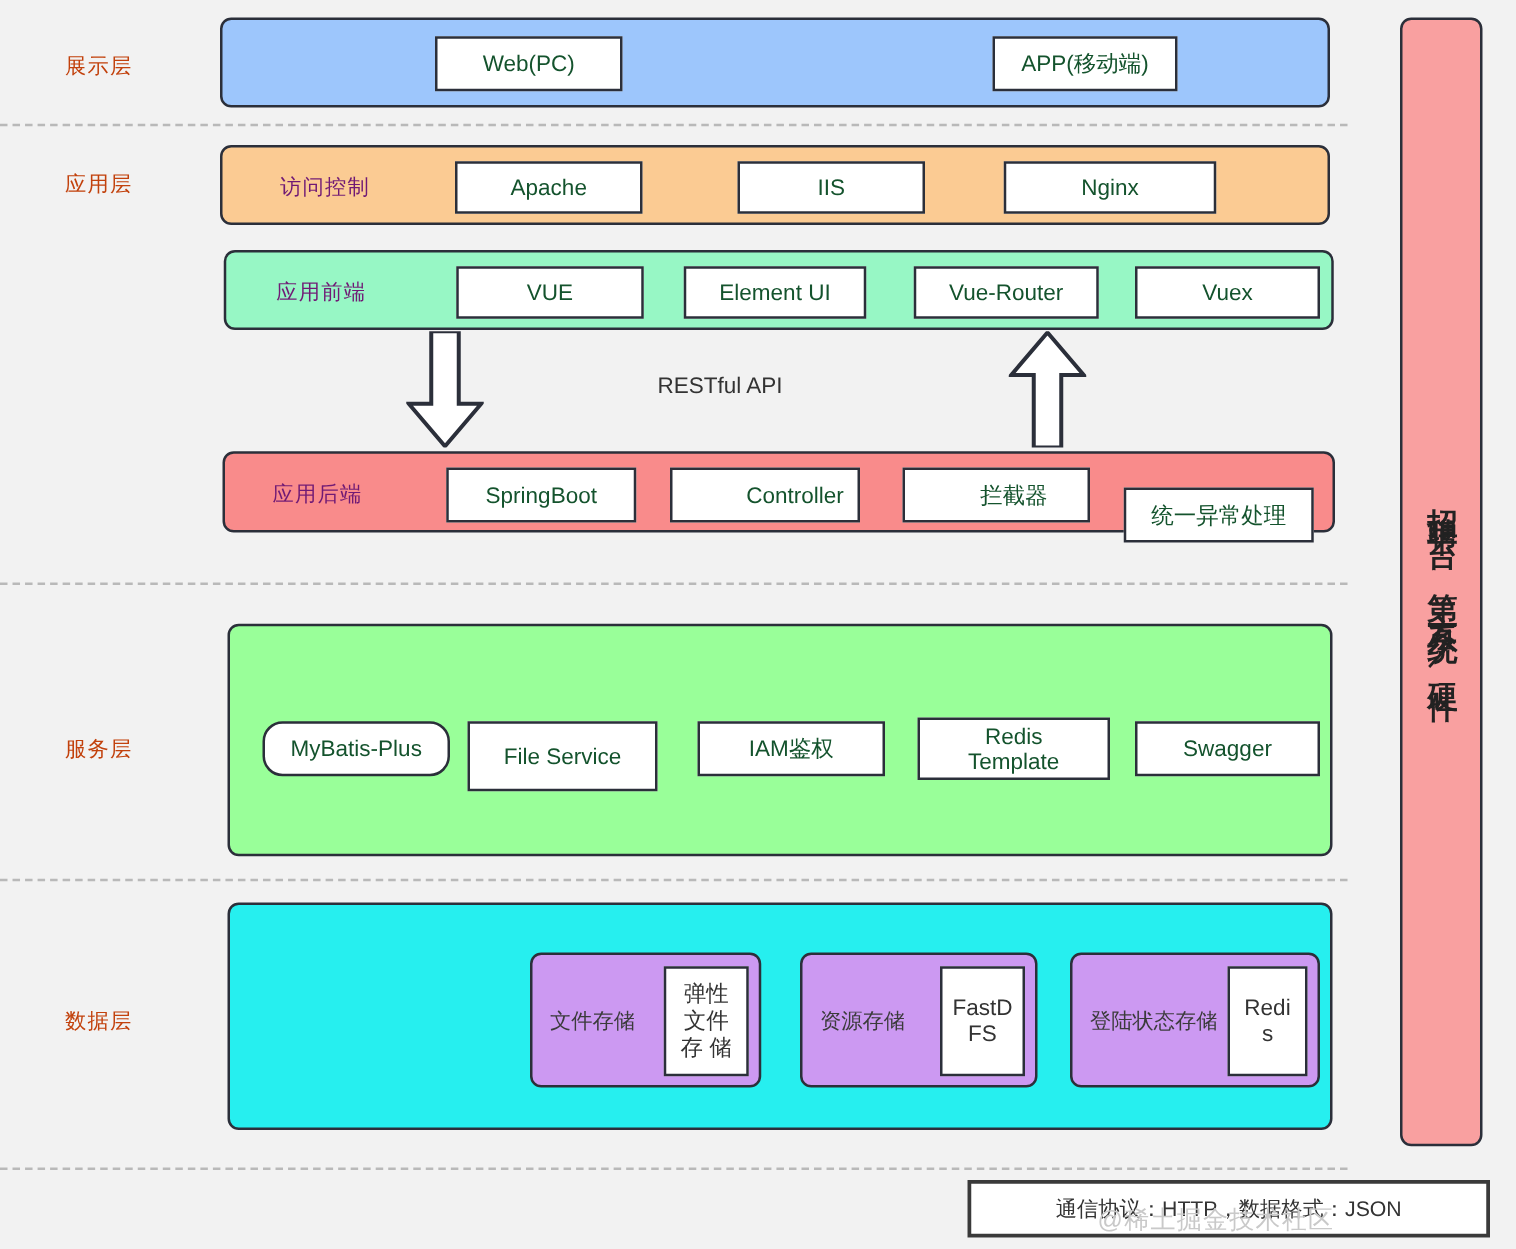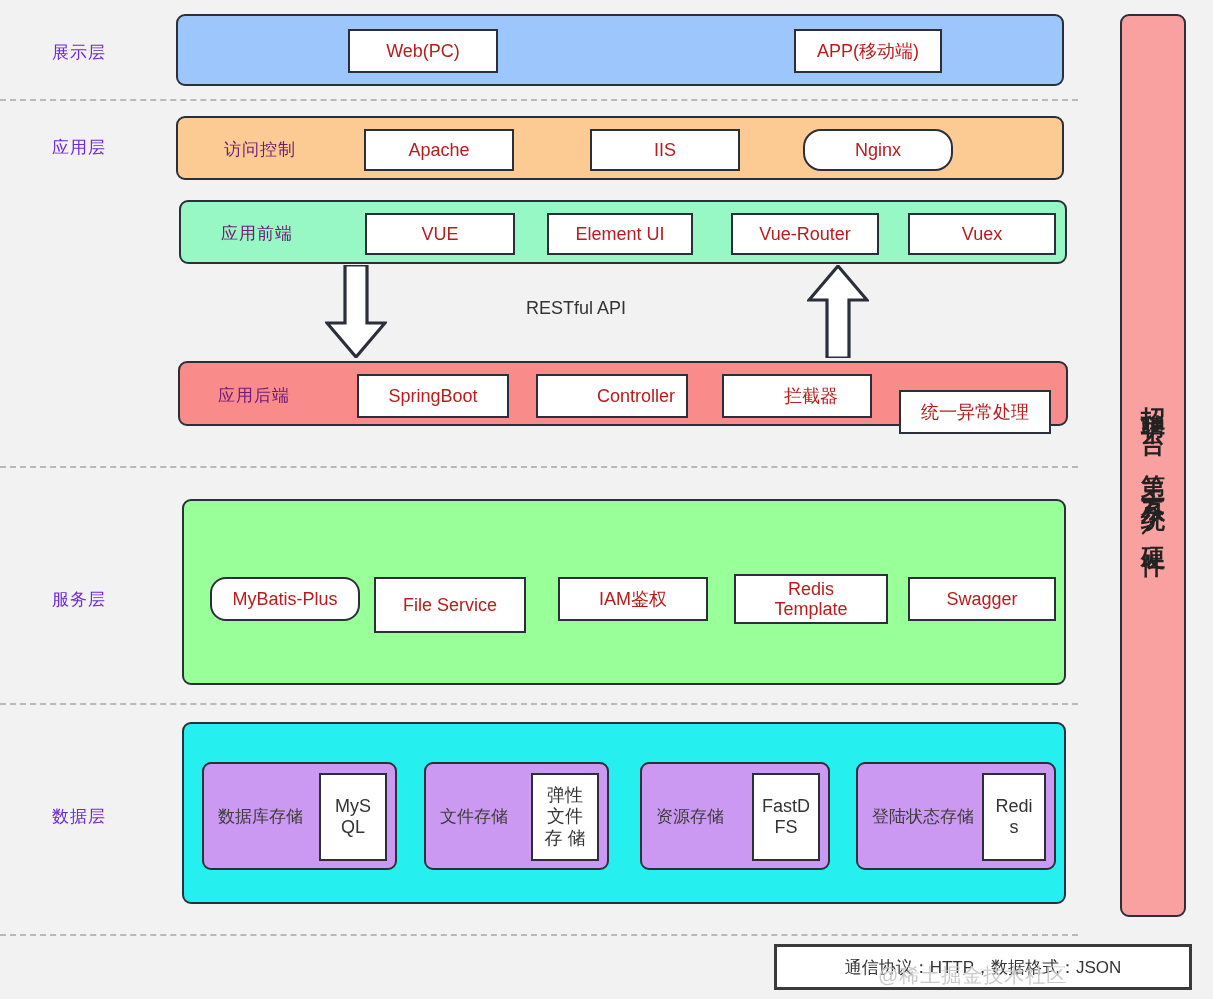--- a/index.html
+++ b/index.html
@@ -8,21 +8,21 @@
     background: #f2f2f2;
     font-family: "Liberation Sans", "DejaVu Sans", sans-serif;
     overflow: hidden;
   }
   #root { position: relative; width: 1213px; height: 999px; }
 
   
   .layer-label {
     position: absolute;
     font-size: 17px;
-    color: #6d28d9;
+    color: #c2410c;
     letter-spacing: 1px;
     white-space: nowrap;
   }
   .divider {
     position: absolute;
     left: 0; width: 1078px;
     border-top: 2px dashed #b9b9b9;
     height: 0;
   }
   .band {
@@ -39,36 +39,36 @@
     letter-spacing: 1px;
   }
   .chip {
     background: #ffffff;
     border: 2.5px solid #2b2f3a;
     display: flex;
     align-items: center;
     justify-content: center;
     text-align: center;
     font-size: 18px;
-    color: #b91c1c;
+    color: #14532d;
     line-height: 1.12;
     white-space: pre-line;
   }
 
   
   #band-presentation { left:176px; top:14px; width:888px; height:72px; background:#9dc6fc; }
   #chip-webpc   { position:absolute; left:170px; top:13px; width:150px; height:44px; }
   #chip-appmob  { position:absolute; left:616px; top:13px; width:148px; height:44px; }
 
   
   #band-access { left:176px; top:116px; width:888px; height:64px; background:#fbcb93; }
   #band-access .band-title { position:absolute; left:46px; top:20px; }
   #chip-apache { position:absolute; left:186px; top:11px; width:150px; height:42px; }
   #chip-iis    { position:absolute; left:412px; top:11px; width:150px; height:42px; }
-  #chip-nginx  { position:absolute; left:625px; top:11px; width:150px; height:42px;border-radius:18px; }
+  #chip-nginx  { position:absolute; left:625px; top:11px; width:170px; height:42px; }
 
   
   #band-frontend { left:179px; top:200px; width:888px; height:64px; background:#97f7c5; }
   #band-frontend .band-title { position:absolute; left:40px; top:20px; }
   #chip-vue        { position:absolute; left:184px; top:11px; width:150px; height:42px; }
   #chip-elementui  { position:absolute; left:366px; top:11px; width:146px; height:42px; }
   #chip-vuerouter  { position:absolute; left:550px; top:11px; width:148px; height:42px; }
   #chip-vuex       { position:absolute; left:727px; top:11px; width:148px; height:42px; }
 
   
@@ -214,25 +214,20 @@
     <div class="chip" id="chip-mybatis">MyBatis-Plus</div>
     <div class="chip" id="chip-fileservice">File Service</div>
     <div class="chip" id="chip-iam">IAM鉴权</div>
     <div class="chip" id="chip-redistpl">Redis
 Template</div>
     <div class="chip" id="chip-swagger">Swagger</div>
   </div>
 
   <div class="band" id="band-data">
 
-    <div class="store-card" id="store-db">
-      <span class="store-name">数据库存储</span>
-      <span class="store-tech">MyS
-QL</span>
-    </div>
 
     <div class="store-card" id="store-file">
       <span class="store-name">文件存储</span>
       <span class="store-tech">弹性
 文件
 存 储</span>
     </div>
 
     <div class="store-card" id="store-res">
       <span class="store-name">资源存储</span>

